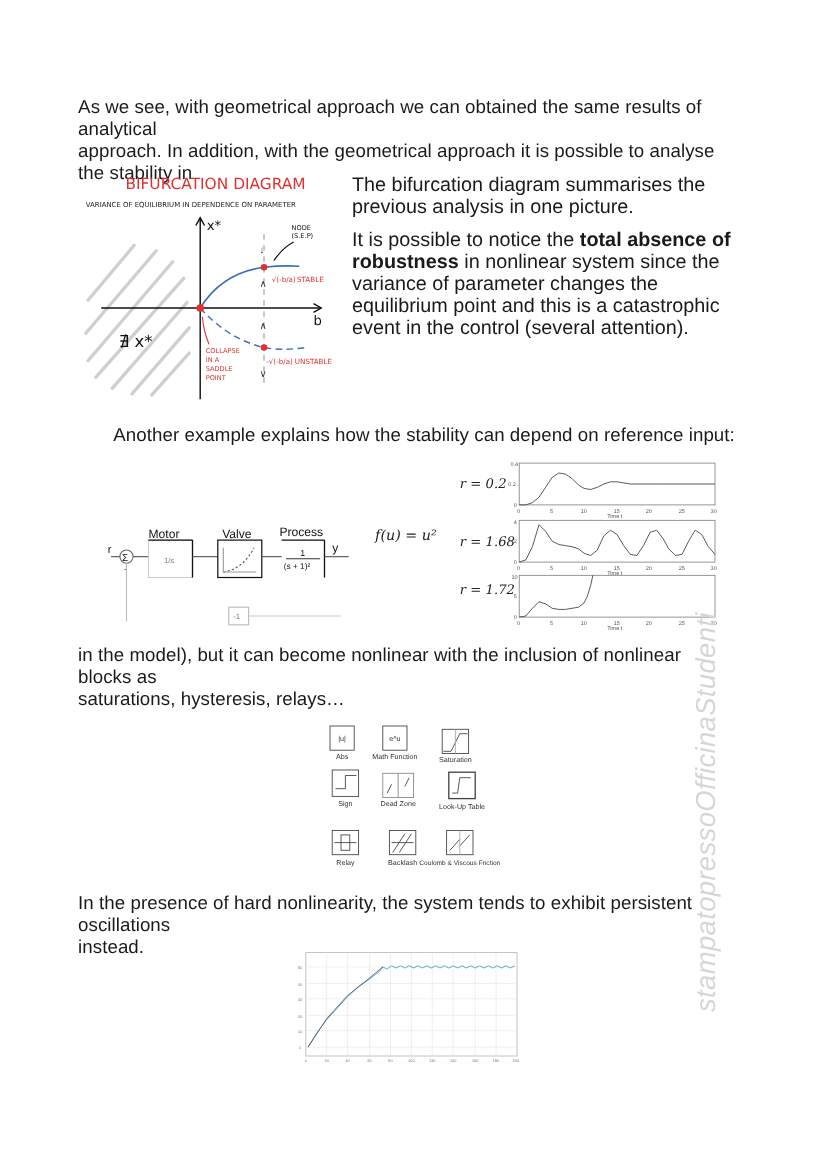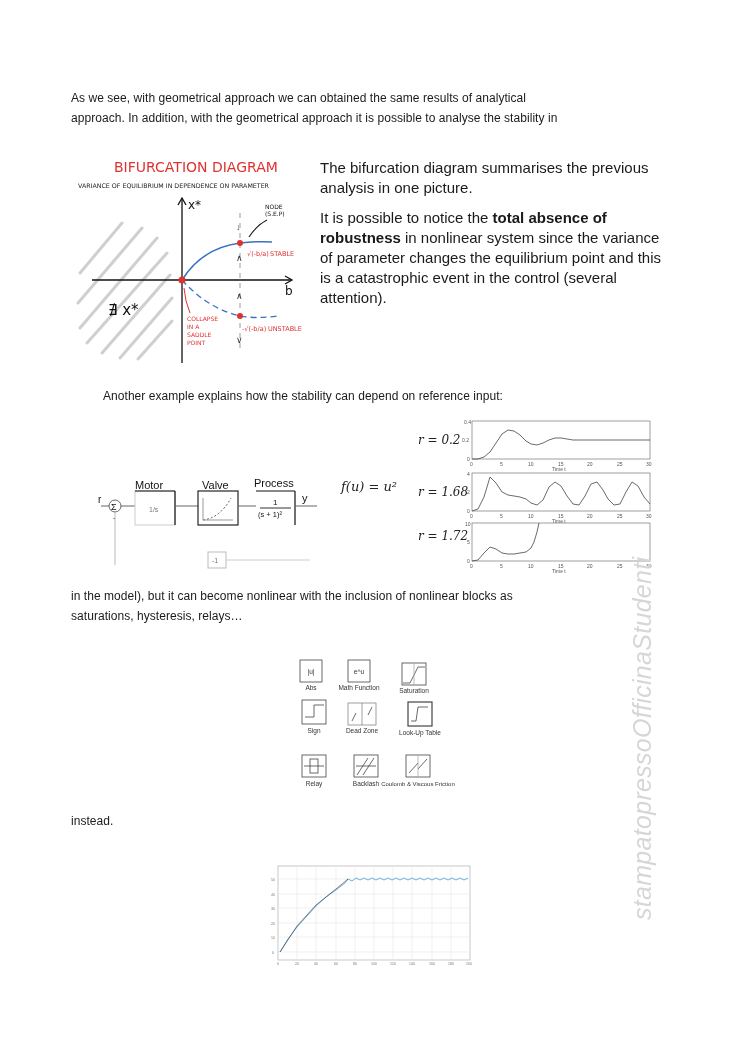--- a/index.html
+++ b/index.html
@@ -1,21 +1,21 @@
 <!DOCTYPE html>
 <html><head>
 <meta charset="utf-8">
 <style>
   html, body { margin: 0; padding: 0; background: #ffffff; }
   body { width: 744px; height: 1052px; position: relative; overflow: hidden;
          font-family: "Liberation Sans", sans-serif; color: #1a1a1a; }
-  .para { position: absolute; left: 71px; width: 600px; font-size: 12px; line-height: 20px; letter-spacing: 0.05px; }
+  .para { position: absolute; left: 71px; width: 600px; font-size: 17px; line-height: 20px; letter-spacing: 0.05px; }
   .math { font-family: "DejaVu Serif", serif; font-style: italic; }
   .mathup { font-family: "DejaVu Serif", serif; }
-  .rtext { position: absolute; left: 320px; width: 350px; font-size: 15px; line-height: 20px; }
+  .rtext { position: absolute; left: 320px; width: 350px; font-size: 18px; line-height: 20px; }
   .rtext p { margin: 0 0 10px 0; }
   b { font-weight: bold; }
   .fig { position: absolute; }
   .watermark { position: absolute; left: 628px; top: 920px; transform-origin: 0 0; transform: rotate(-90deg);
                font-family: "Liberation Sans", sans-serif; font-style: italic; font-size: 25px; color: #d6d6d6;
                white-space: nowrap; letter-spacing: 0.3px; }
 </style>
 </head>
 <body>
 
@@ -241,20 +241,21 @@
       <text x="72" y="78">Dead Zone</text>
       <text x="130" y="80">Look-Up Table</text>
       <text x="24" y="131">Relay</text>
       <text x="76" y="131">Backlash</text>
       <text x="128" y="131" font-size="6">Coulomb &amp; Viscous Friction</text>
     </g>
   </svg>
 </div>
 
 <div class="para" style="top:811px;">
+  <div>In the presence of hard nonlinearity, the system tends to exhibit persistent oscillations</div>
   <div>instead.</div>
 </div>
 
 <div class="fig" style="left:270px; top:862px; width:205px; height:110px;">
   <svg width="205" height="110" viewBox="0 0 205 110" font-family="Liberation Sans, sans-serif">
     <rect x="8" y="4" width="192" height="94" fill="#fff" stroke="#bbb" stroke-width="0.8"></rect>
     <g stroke="#e6e6e6" stroke-width="0.6">
       <line x1="27" y1="4" x2="27" y2="98"></line>
         <line x1="46" y1="4" x2="46" y2="98"></line>
         <line x1="66" y1="4" x2="66" y2="98"></line>

